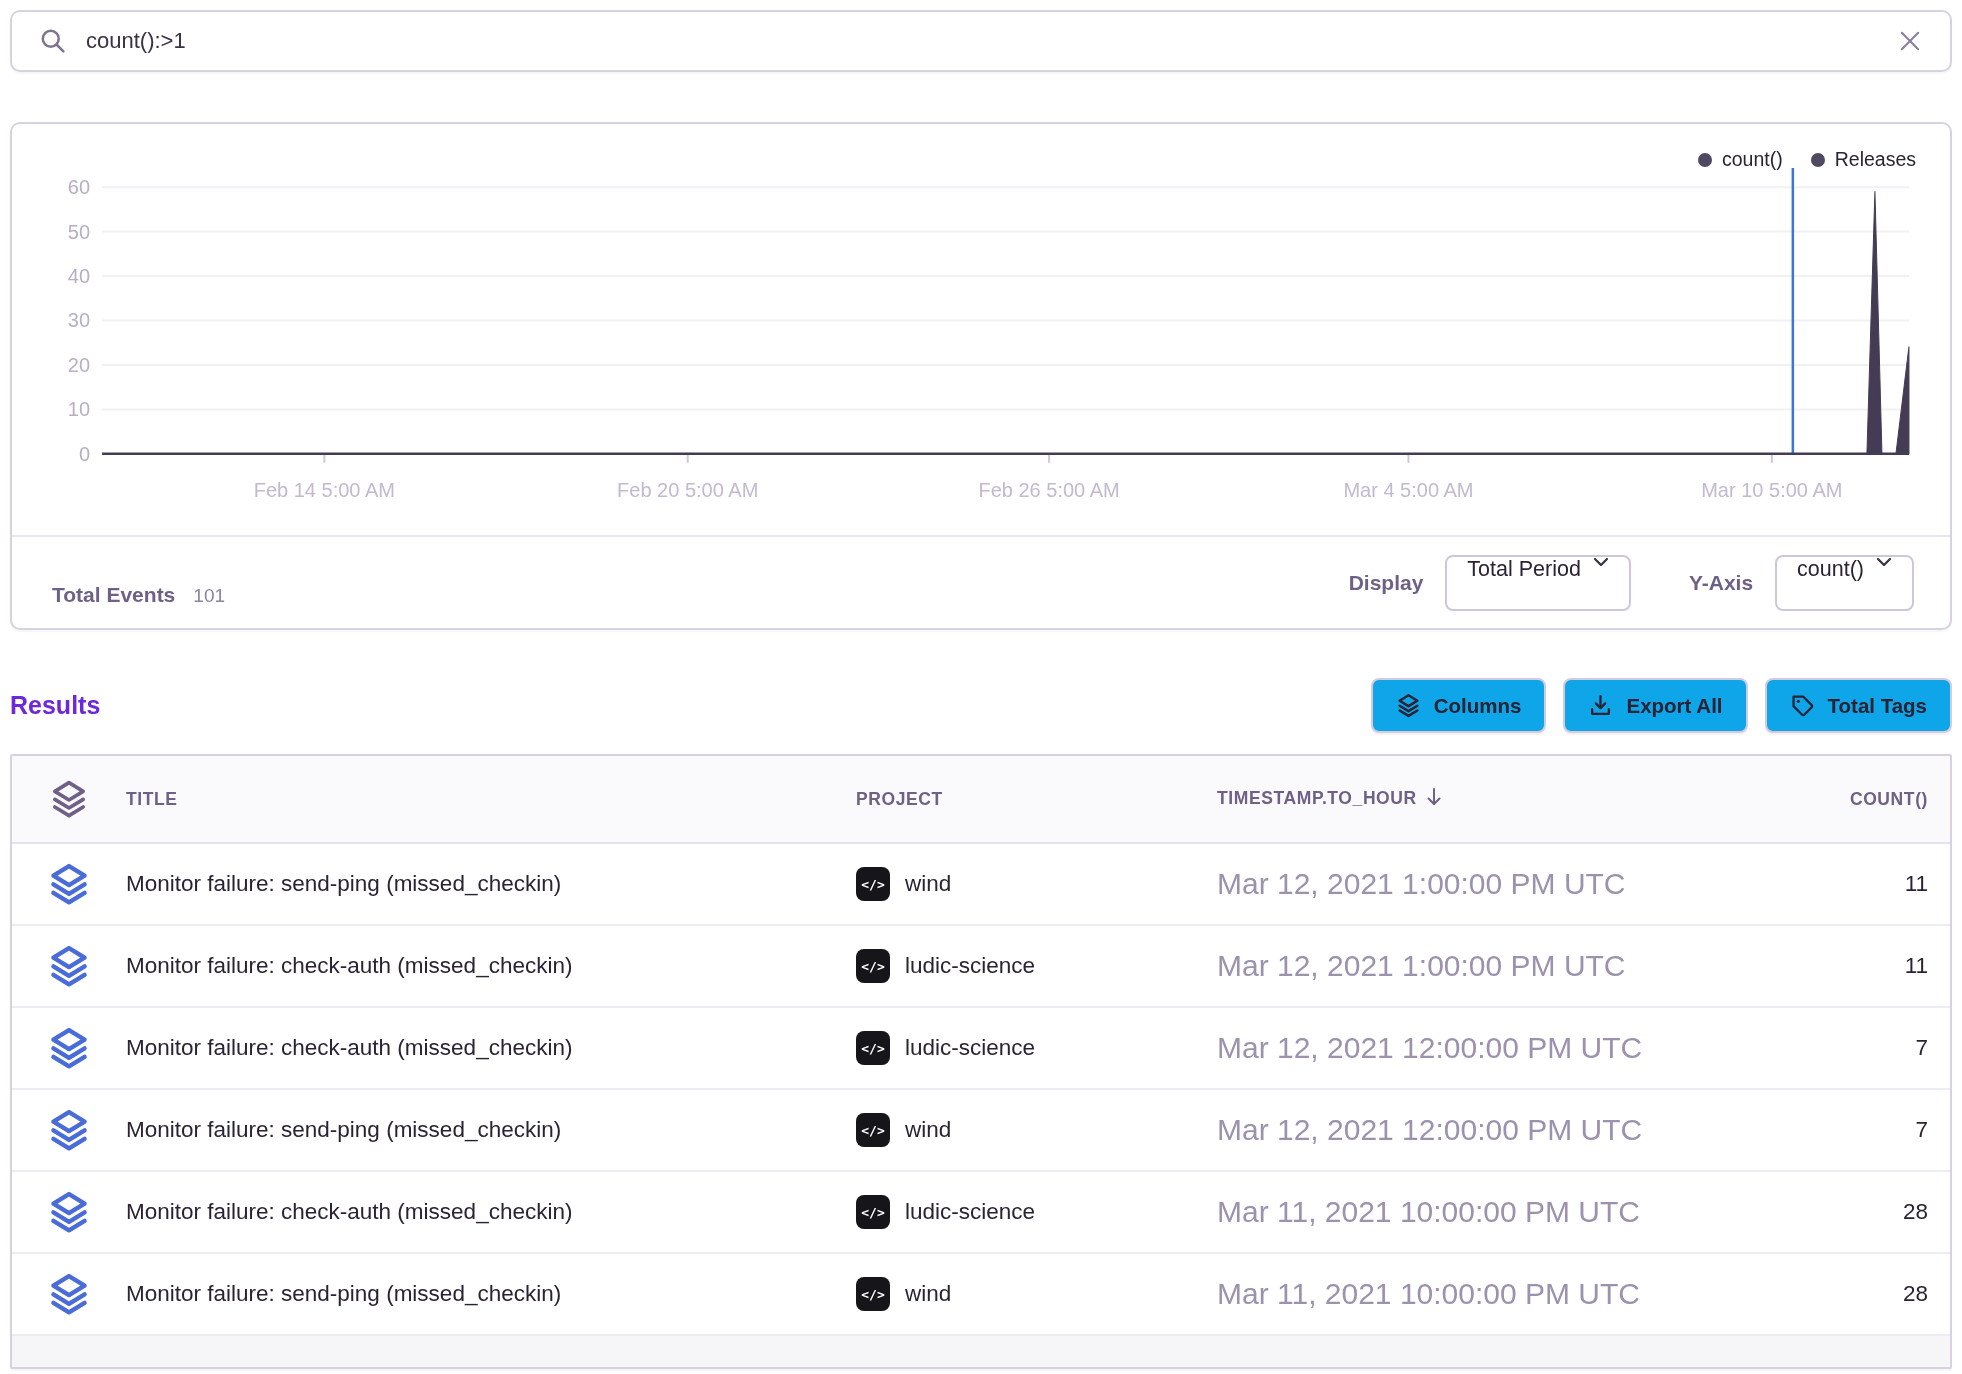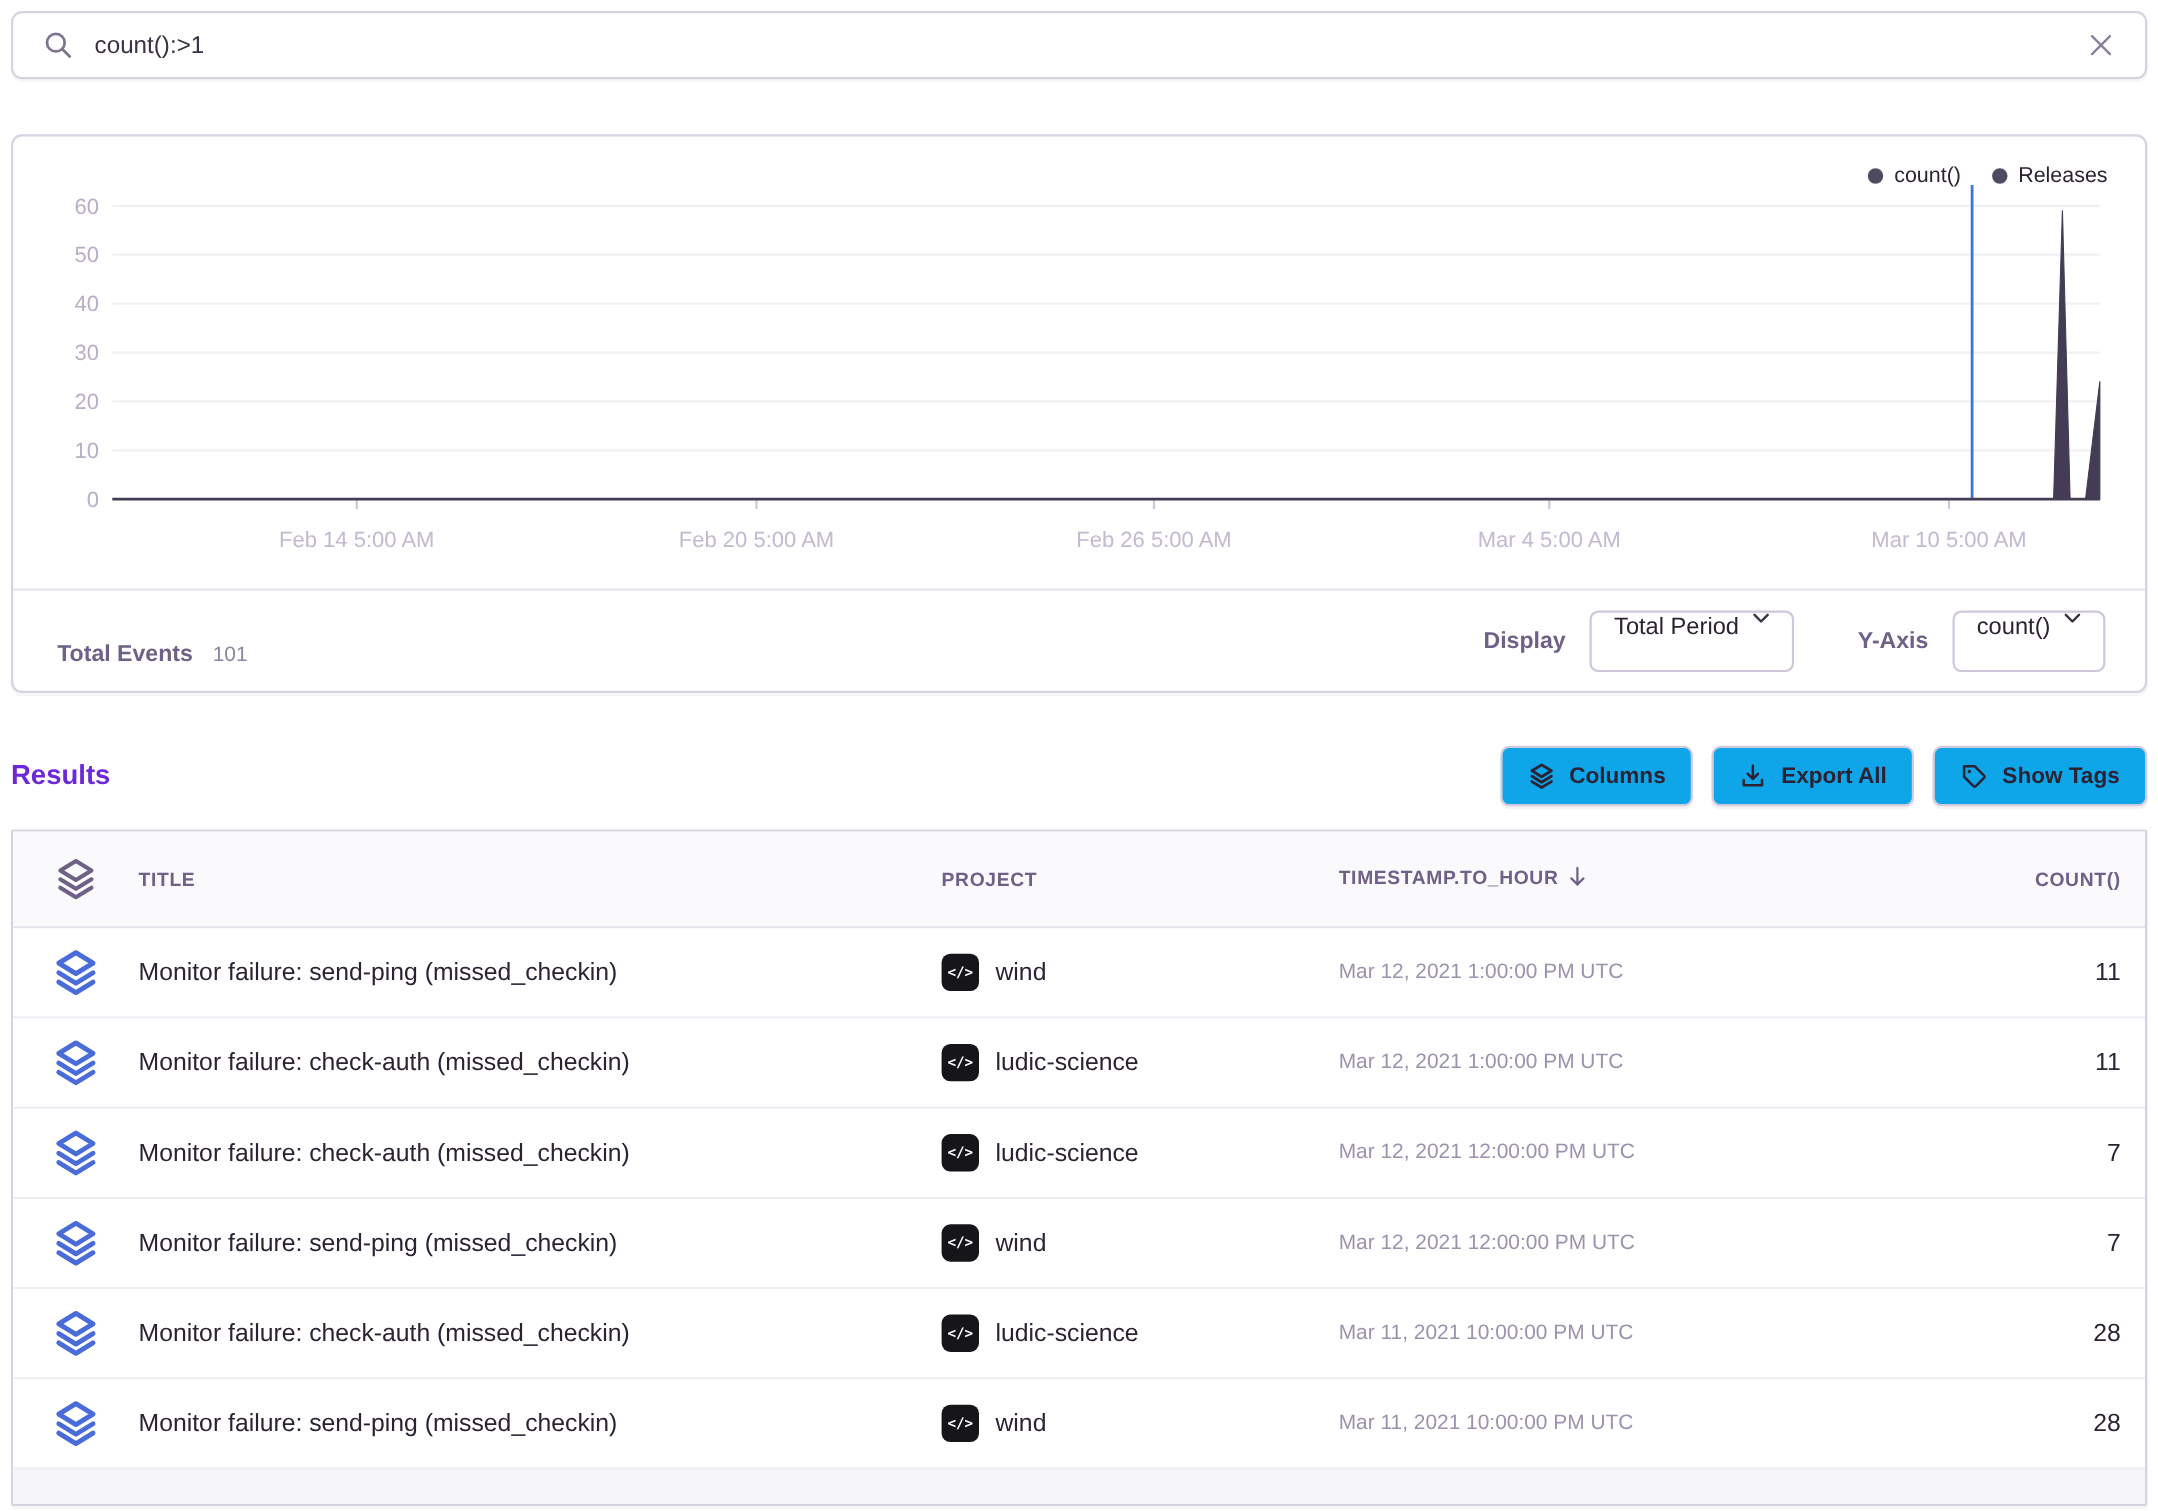--- a/index.html
+++ b/index.html
@@ -55,21 +55,21 @@
   .th { font-size: 17.5px; font-weight: bold; color: #6e6087; letter-spacing: 0.6px; cursor: pointer; }
   .th.right, .td.right { text-align: right; padding-right: 22px; }
   .icon-cell { display: flex; justify-content: center; align-items: center; }
   .row { height: 82px; border-bottom: 2px solid #efebf3; background: #fff; }
   .row:last-of-type { border-bottom: 2px solid #e6e1ec; }
   .td-title { font-size: 22.5px; color: #2b2233; cursor: pointer; }
   .td-project { display: flex; align-items: center; gap: 15px; font-size: 22.5px; color: #2b2233; }
   .platform-badge { width: 34px; height: 34px; border-radius: 8px; background: #16161a;
     color: #fff; display: flex; align-items: center; justify-content: center;
     font-size: 13px; font-weight: bold; font-family: "DejaVu Sans Mono", monospace; }
-  .td-time { font-size: 19px; color: #9c92ae; }
+  .td-time { font-size: 30px; color: #9c92ae; }
   .td-count { font-size: 22.5px; color: #2b2233; }
   .tfoot { height: 31px; background: #f6f5f8; }
   .sort-arrow { display: inline-block; vertical-align: -3px; margin-left: 8px; }
 </style>
 </head>
 <body>
 
 <div class="panel searchbar">
   <svg width="30" height="30" viewBox="0 0 24 24" fill="none" stroke="#80738f" stroke-width="2" stroke-linecap="round">
     <circle cx="10.2" cy="10.2" r="6.4"></circle>
@@ -186,21 +186,21 @@
           <path d="M7.5 10 L12 14.5 L16.5 10"></path>
           <path d="M4 15.5 V20 H20 V15.5"></path>
       </svg>
       <span>Export All</span>
     </button>
     <button class="btn">
       <svg width="25" height="25" viewBox="0 0 24 24" fill="none" stroke="currentColor" stroke-width="2.2" stroke-linejoin="round">
         <path d="M3.4 3.4 H12.6 L20.6 11.4 A1.8 1.8 0 0 1 20.6 13.9 L13.9 20.6 A1.8 1.8 0 0 1 11.4 20.6 L3.4 12.6 Z"></path>
         <circle cx="8" cy="8" r="1.5" fill="currentColor" stroke="none"></circle>
       </svg>
-      <span>Show Tags</span>
+      <span>Total Tags</span>
     </button>
   </div>
 </div>
 
 <div class="table">
   <div class="tr thead">
     <div class="icon-cell">
       <svg width="40" height="40" viewBox="0 0 24 24" fill="none" stroke="#6e6087" stroke-width="2.2" stroke-linejoin="round">
         <path d="M12 2.2 L20.5 7.4 L12 12.6 L3.5 7.4 Z"></path>
         <path d="M3.5 12.2 L12 17.4 L20.5 12.2" stroke-linecap="round"></path>

